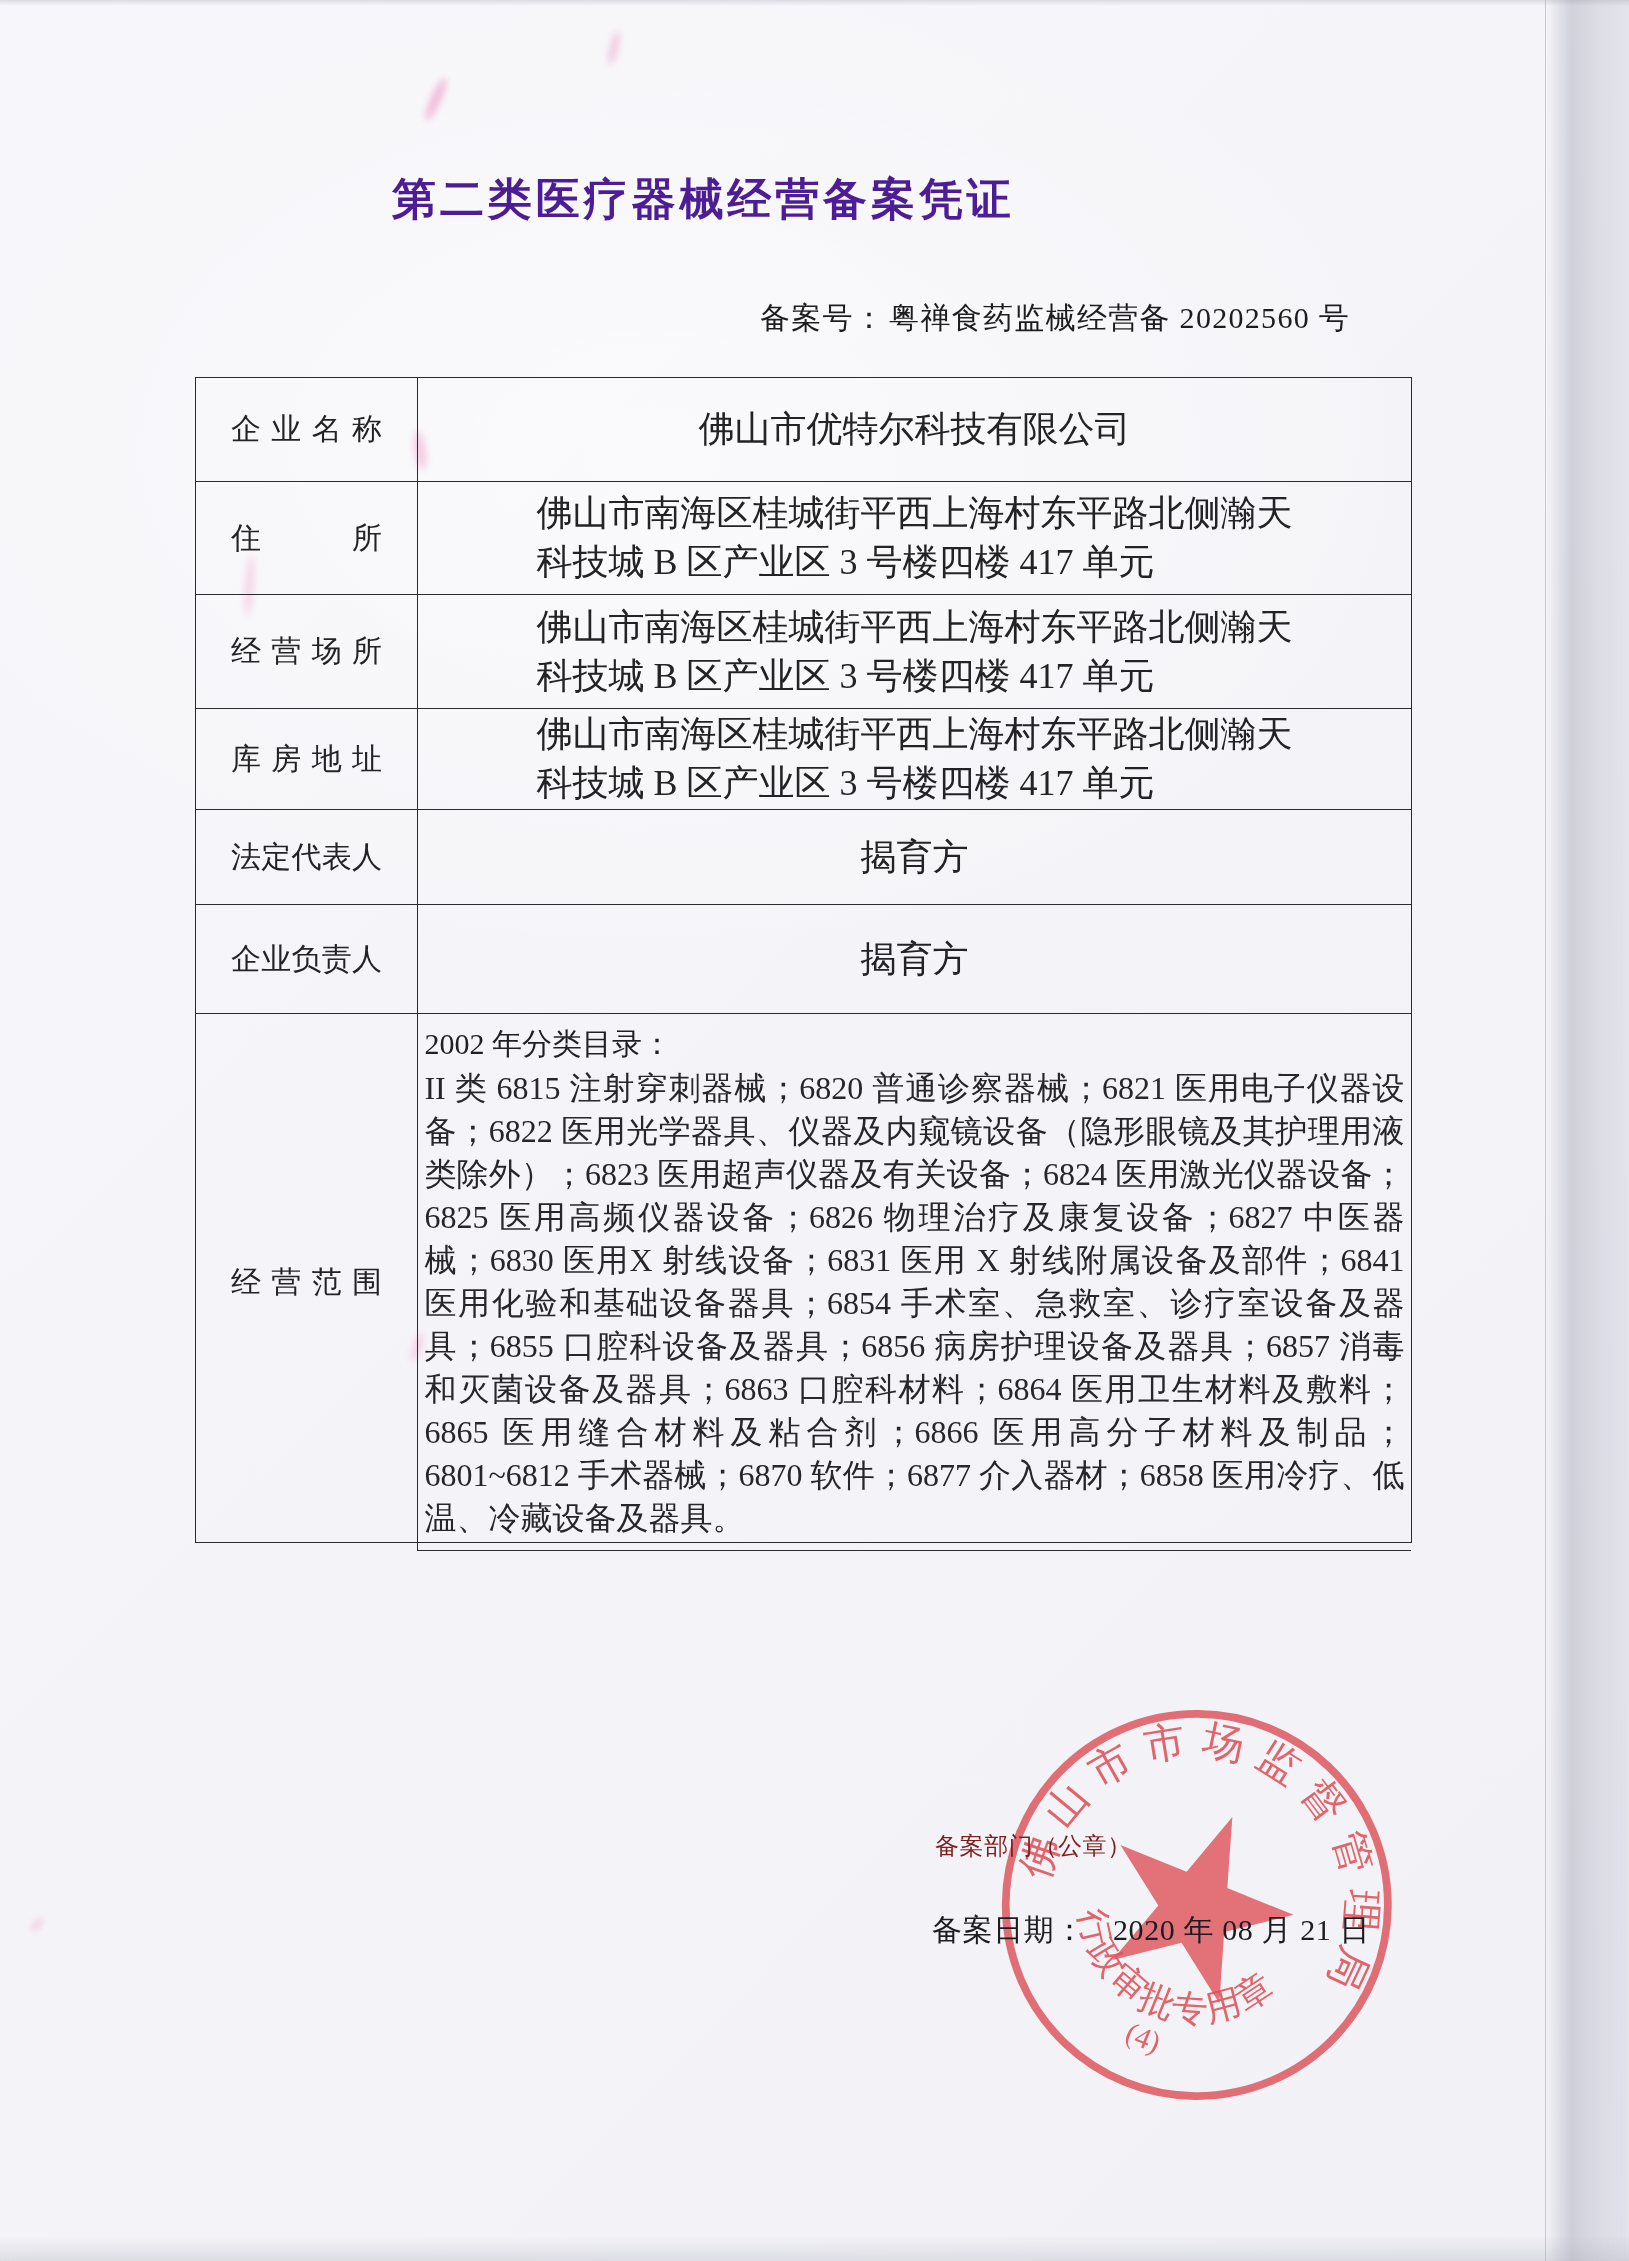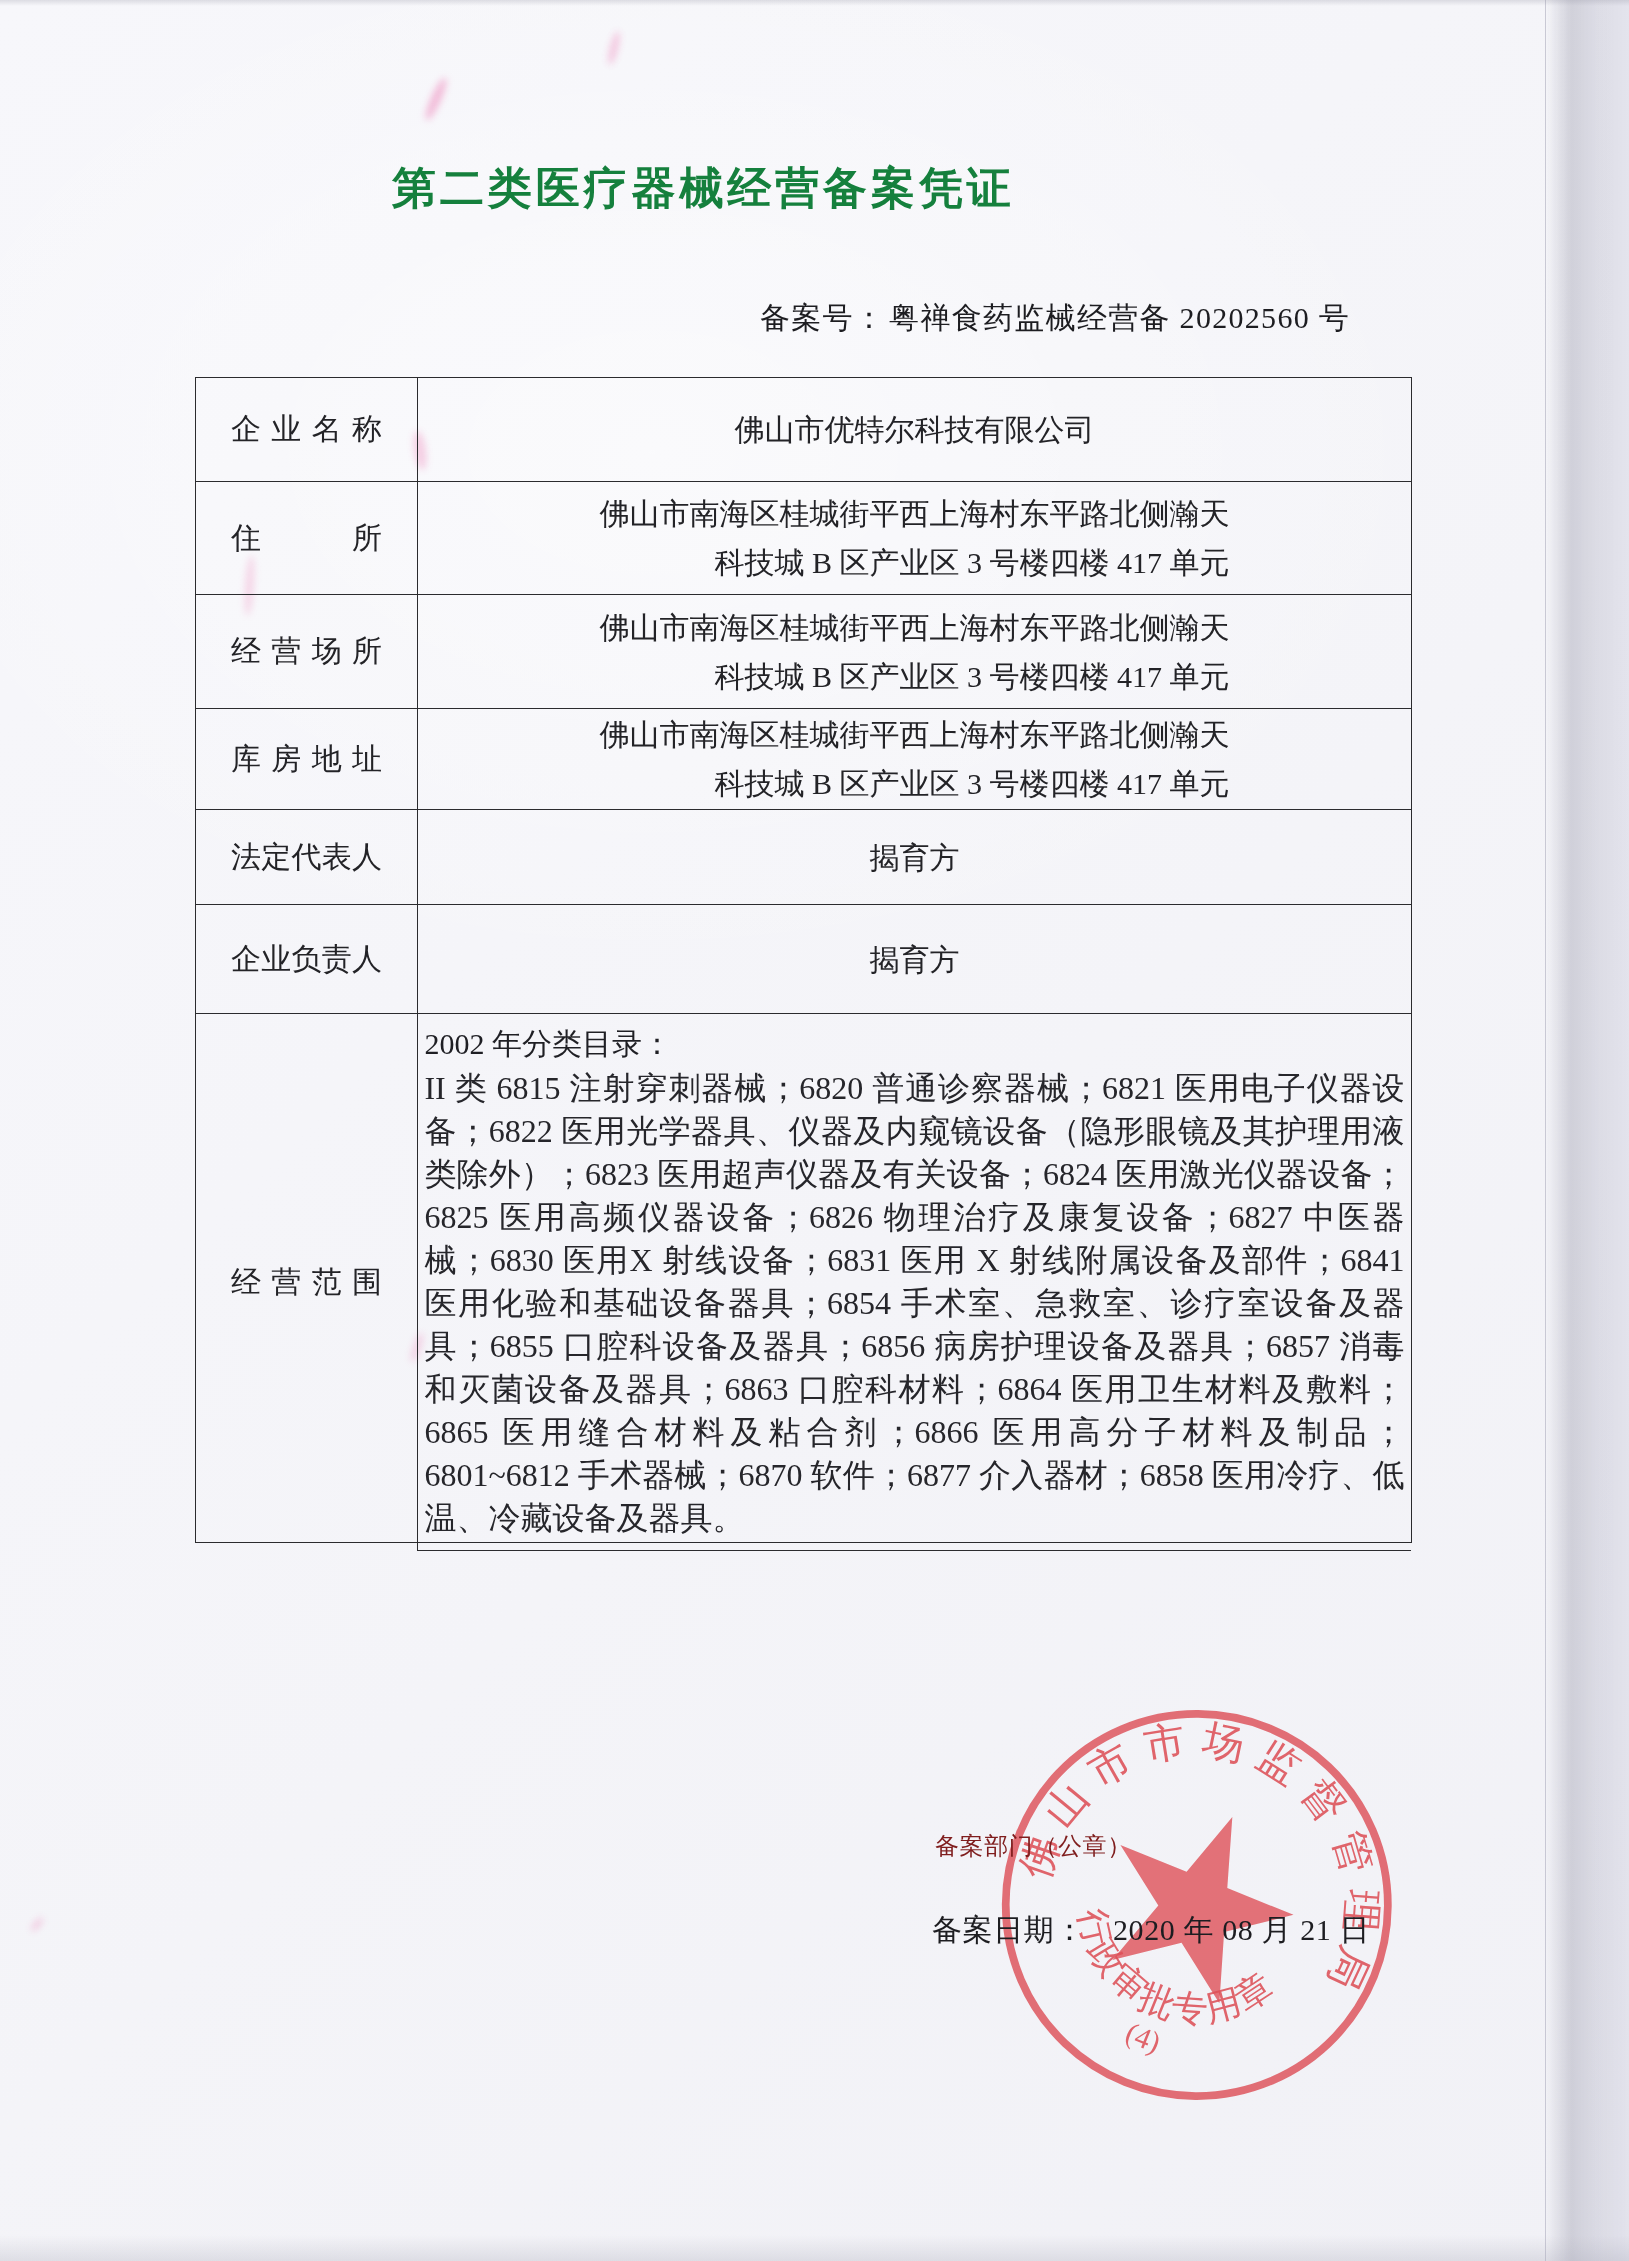--- a/index.html
+++ b/index.html
@@ -35,24 +35,24 @@
   }
   .smudge.s1 { left: 431px; top: 76px; width: 10.3px; height: 46px; transform: rotate(24deg); }
   .smudge.s2 { left: 610px; top: 31px;  width: 7.7px; height: 34px; transform: rotate(14deg); opacity:.8; }
   .smudge.s3 { left: 414px; top: 431px; width: 11.6px; height: 39px; transform: rotate(-8deg); opacity:.7; }
   .smudge.s4 { left: 245px; top: 555px; width: 9px; height: 61px; transform: rotate(4deg); opacity:.55; }
   .smudge.s5 { left: 413px; top: 1332px; width: 8.4px; height: 31px; transform: rotate(18deg); opacity:.6; }
   .smudge.s6 { left: 34px;  top: 1916px; width: 6.4px; height: 17px; transform: rotate(40deg); opacity:.7; }
 
   
   .doc-title {
-    position: absolute; left: 392px; top: 159px;
+    position: absolute; left: 392px; top: 170px;
     font-family: "Liberation Sans", sans-serif;
     font-weight: 700; font-size: 44px; letter-spacing: 3.9px;
-    color: #15803d;
+    color: #4c1d95;
   }
   .filing-line {
     position: absolute; left: 760px; top: 298px;
     font-size: 30px; letter-spacing: 1.3px; color: #1d1d21;
     white-space: nowrap;
   }
   .filing-line .filing-value { margin-left: 3.9px; }
 
   
   .doc-table {
@@ -72,21 +72,21 @@
   }
   .tlabel span {
     display: block; width: 100%;
     font-size: 30px; color: #232327;
     text-align: justify; text-align-last: justify;
     white-space: nowrap;
   }
   .tvalue {
     flex: 1 1 auto;
     display: flex; align-items: center; justify-content: center;
-    font-size: 30px; color: #232327; text-align: right;
+    font-size: 36px; color: #232327; text-align: left;
     white-space: pre-line; line-height: 49px;
   }
 
   
   .scope-cell {
     flex: 1 1 auto; display: block; padding: 10.3px 6.4px 0 6.4px;
     text-align: left; color: #232327;
   }
   .scope-title { font-size: 30px; line-height: 40px; color: #1f1f24; }
   .scope-body {

